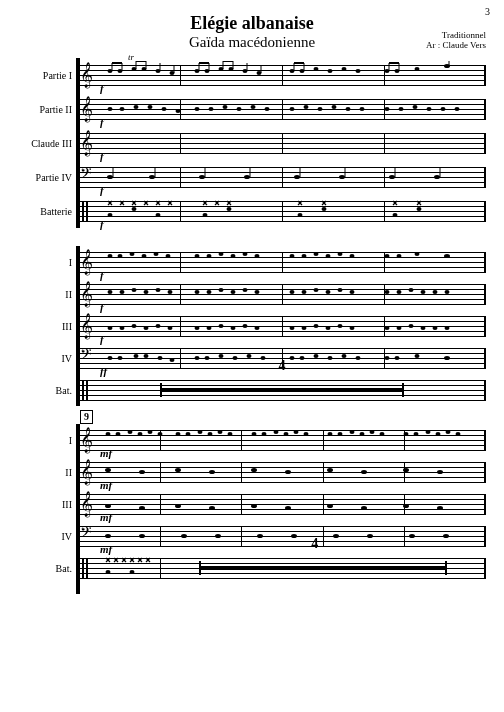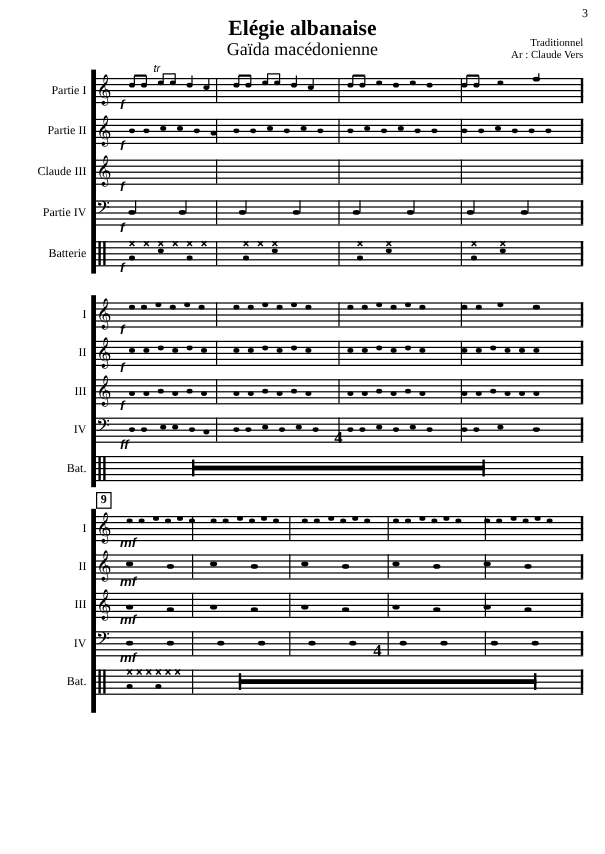--- a/index.html
+++ b/index.html
@@ -152,21 +152,21 @@
     display: block;
     width: 2px;
     height: 100%;
     background: #000;
   }
 
   .dynamic {
     position: absolute;
     font-style: italic;
     font-weight: bold;
-    font-family: Liberation Sans, sans-serif;
+    font-family: Liberation Serif, serif;
     font-size: 11px;
   }
 
   .notes-svg {
     position: absolute;
     left: 14px;
     right: 0;
     top: 50%;
     transform: translateY(-50%);
     height: 28px;

